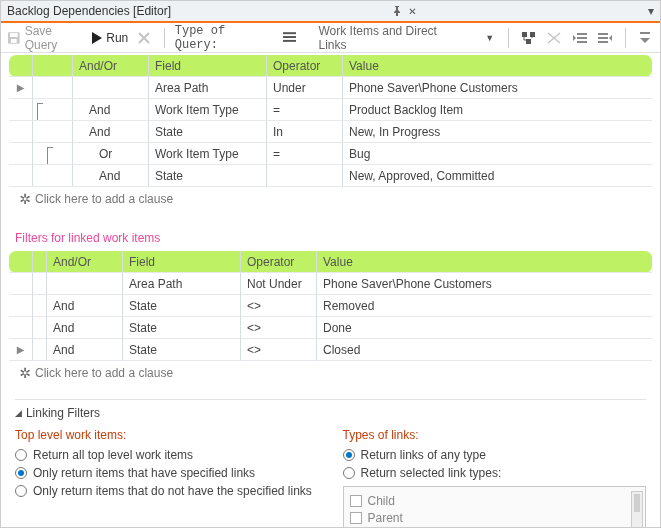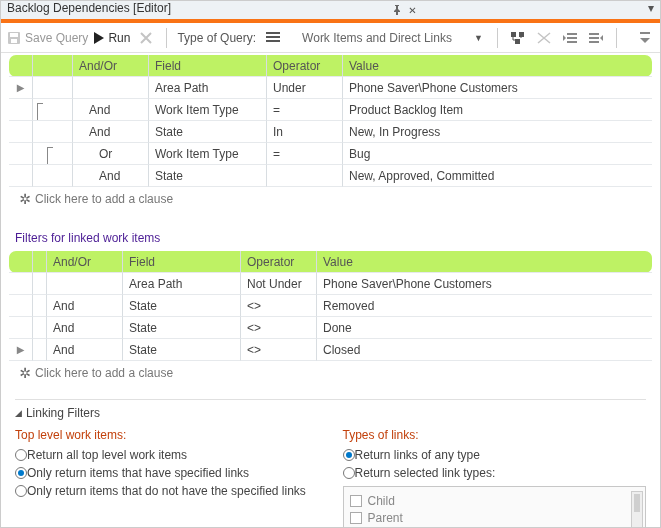--- a/index.html
+++ b/index.html
@@ -10,22 +10,23 @@
     background: #fff;
     width: 661px;
     height: 528px;
     overflow: hidden;
     border: 1px solid #ccc;
   }
   
   .titlebar {
     height: 22px;
     background: #eef2f5;
-    border-bottom: 4px solid #f97316;
+    border-bottom: 2px solid #f97316;
     display: flex;
+    align-items: center;
     padding: 0 6px;
   }
   .titlebar .title { flex: 0 0 auto; font-size: 12px; color: #333; }
   .titlebar .spacer { flex: 1 1 auto; }
   .titlebar .winicon {
     width: 16px;
     display:flex; align-items:center; justify-content:center;
     font-size: 10px; color:#555; cursor: pointer;
   }
   .titlebar .dropcorner { width:16px; text-align:right; color:#555; cursor:pointer; }
@@ -38,21 +39,21 @@
     padding: 0 6px;
     gap: 6px;
     border-bottom: 1px solid #e0e0e0;
     color: #666;
   }
   .toolbar .sep {
     width: 1px; height: 20px; background: #ccc; margin: 0 4px;
   }
   .toolbar .tbtn { display:flex; align-items:center; gap:4px; color:#999; cursor:default; }
   .toolbar .tbtn.enabled { color:#333; cursor:pointer; }
-  .toolbar .tlabel { color:#555; }
+  .toolbar .tlabel { color:#555;font-family:Liberation Mono, monospace; }
   .toolbar .select {
     display:flex; align-items:center; gap:22px; cursor:pointer;
     padding: 2px 4px;
   }
   .toolbar .dropdown-caret { font-size:9px; color:#555; }
   .toolbar .iconbtn { width:20px; height:20px; display:flex; align-items:center; justify-content:center; color:#777; cursor:pointer;}
   .toolbar .iconbtn.disabled{ color:#bbb; cursor:default;}
   .toolbar .overflow { margin-left:auto; color:#777; cursor:pointer; padding:0 4px;}
 
   
@@ -78,39 +79,39 @@
   .bracket {
     position:absolute; border-left:1px solid #888; border-top:1px solid #888; border-bottom:1px solid #888;
   }
   .add-clause-row {
     display:flex; align-items:center; height:24px; padding-left:6px; color:#777;
   }
   .add-clause-row .star { width:20px; text-align:center; color:#666; font-size:14px; }
 
   
   .section-spacer { height:10px; }
-  .section-title { padding: 6px 22px 4px 14px; color:#4c1d95; }
+  .section-title { padding: 6px 22px 4px 14px; color:#ec4899; }
   .grid2 .grid-head, .grid2 .grid-row {
     grid-template-columns: 24px 14px 76px 118px 76px 1fr;
   }
 
   
   .linking {
     margin: 10px 14px 0 14px;
     border-top: 1px solid #e0e0e0;
     padding-top: 6px;
   }
   .linking .section-head { display:flex; align-items:center; gap:4px; color:#444; margin-bottom:8px;}
   .linking .section-head .caret { font-size:9px; color:#555; }
   .linking-cols {
     display:flex; gap: 24px;
   }
   .linking-col { flex:1; }
   .linking-col h4 { font-weight: normal; font-size:12px; color:#c2410c; margin-bottom:6px;}
-  .radio-line { display:flex; align-items:center; margin:4px 0; font-size:12px;}
+  .radio-line { display:flex; align-items:center; gap:6px; margin:4px 0; font-size:12px;}
   .radio {
     width:12px; height:12px; border:1px solid #777; border-radius:50%;
     display:flex; align-items:center; justify-content:center; background:#fff;
   }
   .radio.checked::after{
     content:""; width:6px; height:6px; background:#0079cb; border-radius:50%;
   }
   .linktype-box {
     margin-top:6px; border:1px solid #c7c7c7;
     height:60px; padding:4px 6px; position: relative;

